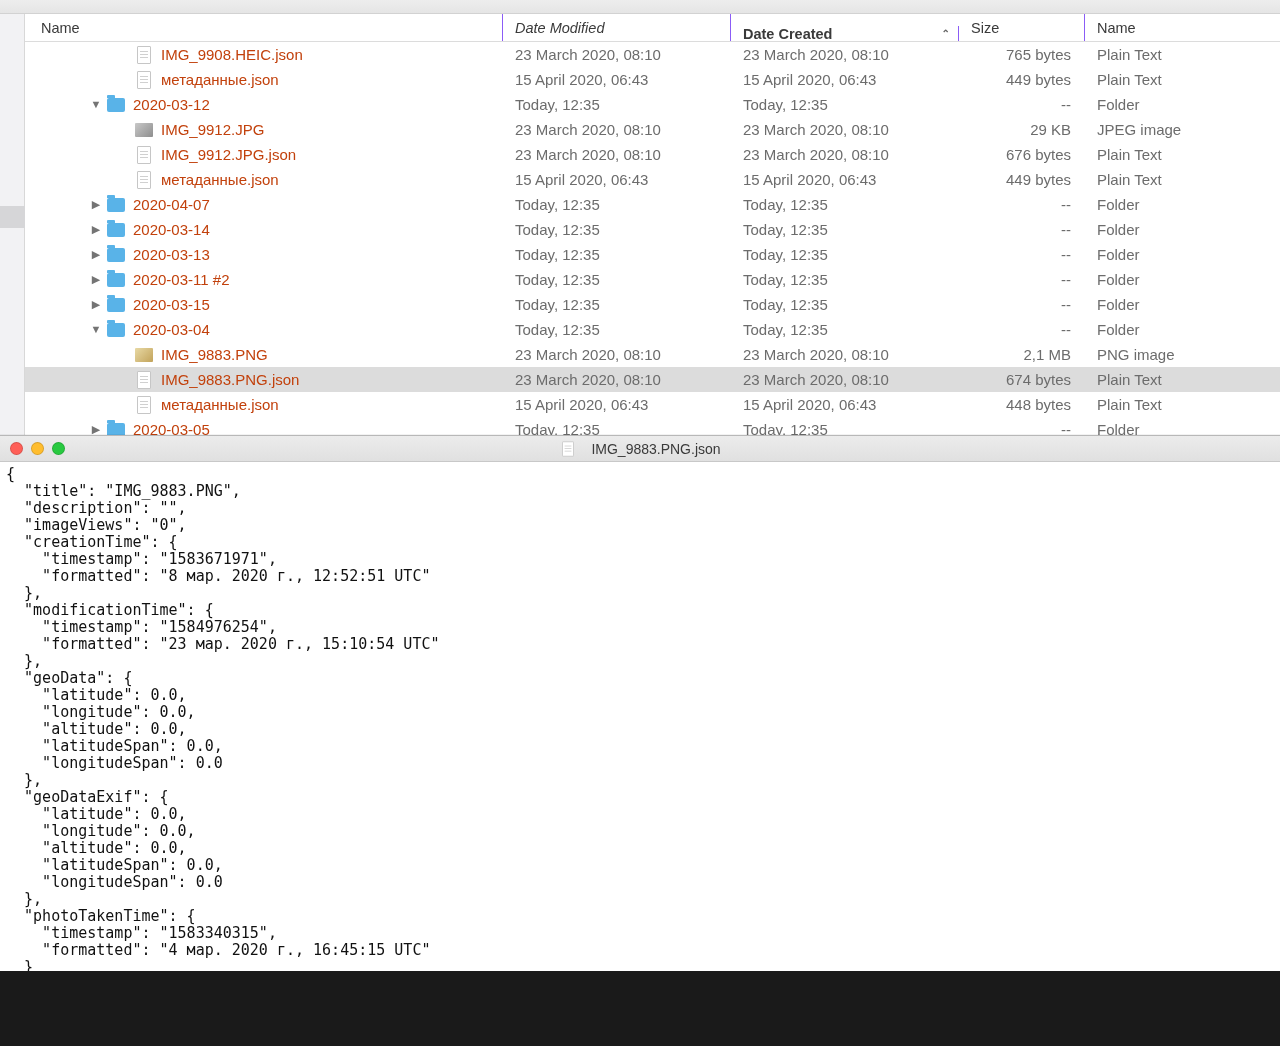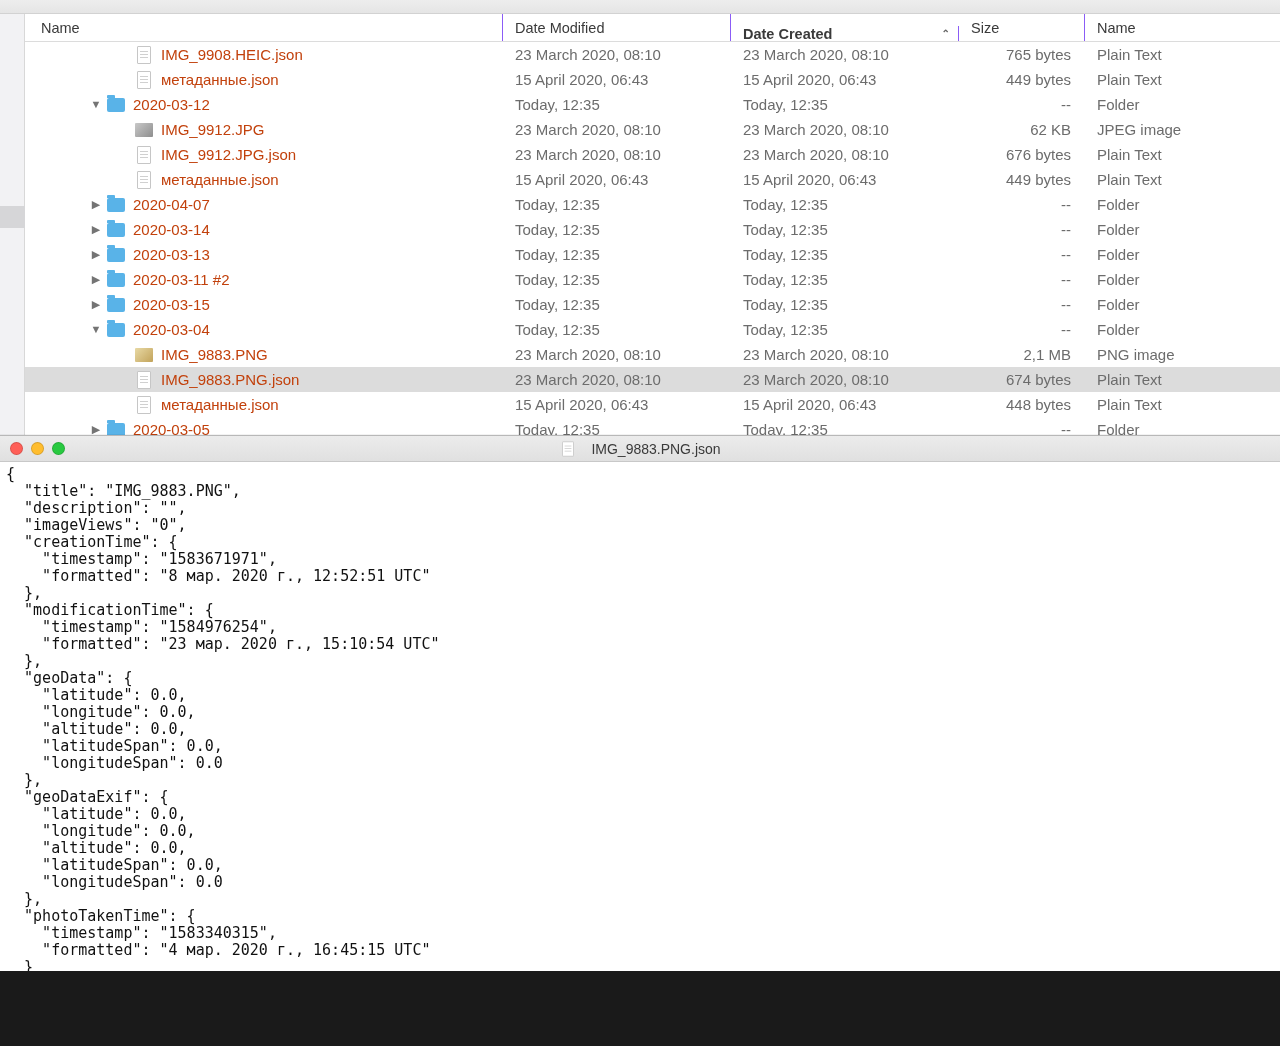--- a/index.html
+++ b/index.html
@@ -71,21 +71,21 @@
   .headers .col:last-child { border-right: none; }
   .headers .col.sorted {
     font-weight: 600;
   }
   .headers .caret {
     margin-left: auto;
     font-size: 10px;
     color: #666;
   }
   .col-name { width: 478px; padding-left: 16px !important; }
-  .col-mod  { width: 228px; }
+  .col-mod  { width: 228px; font-style: italic; }
   .col-cre  { width: 228px; margin-top: 12px; }
   .col-size { width: 126px; }
   .col-kind { width: 150px; }
 
   .rows { }
 
   .row {
     display: flex;
     align-items: center;
     height: 25px;
@@ -302,21 +302,21 @@
         <div class="row">
           <div class="name-cell" style="padding-left:92px">
             <span class="disclosure"></span>
             <span class="file-icon">
               <span class="icon-jpg"></span>
             </span>
             <span class="filename">IMG_9912.JPG</span>
           </div>
           <div class="mod-cell">23 March 2020, 08:10</div>
           <div class="cre-cell">23 March 2020, 08:10</div>
-          <div class="size-cell">62 KB</div>
+          <div class="size-cell">29 KB</div>
           <div class="kind-cell">JPEG image</div>
         </div>
         <div class="row">
           <div class="name-cell" style="padding-left:92px">
             <span class="disclosure"></span>
             <span class="file-icon">
               <span class="icon-doc"></span>
             </span>
             <span class="filename">IMG_9912.JPG.json</span>
           </div>

